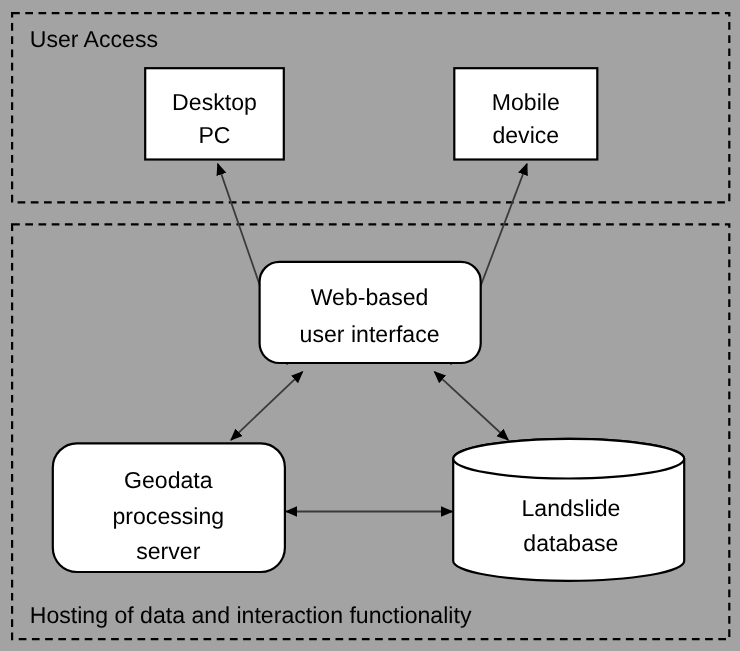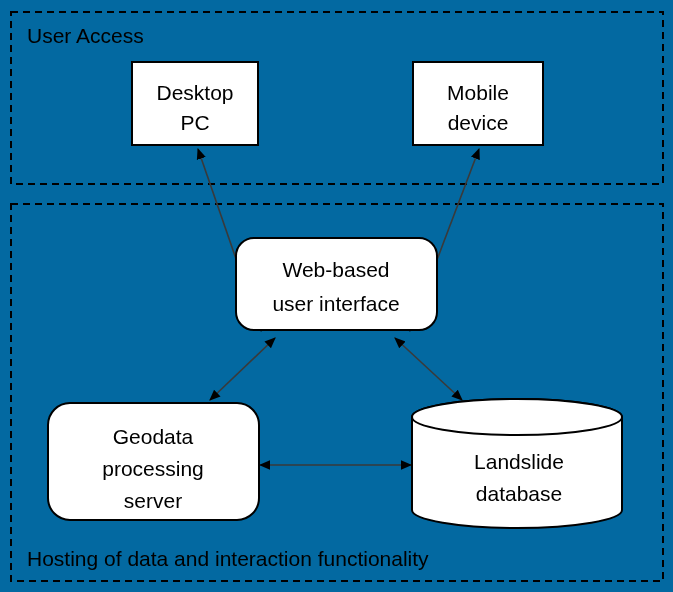--- a/index.html
+++ b/index.html
@@ -7,21 +7,21 @@
     padding: 0;
     background: #ffffff;
   }
   body {
     font-family: "Liberation Sans", sans-serif;
   }
   #diagram-root {
     position: relative;
     width: 673px;
     height: 592px;
-    background: #0369a1;
+    background: #a3a3a3;
     overflow: hidden;
   }
   #diagram-svg {
     position: absolute;
     top: 0;
     left: 0;
     width: 673px;
     height: 592px;
   }
   .zone-label {

